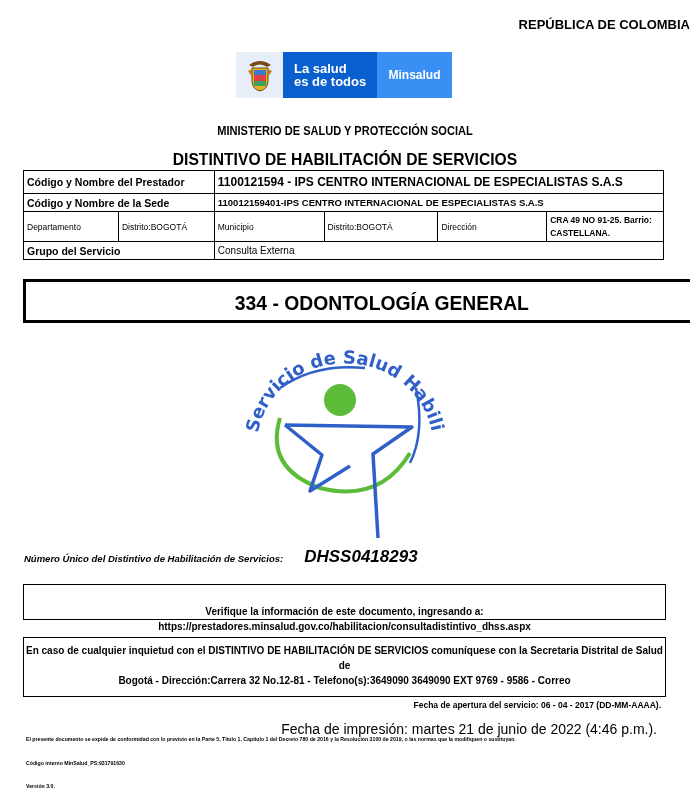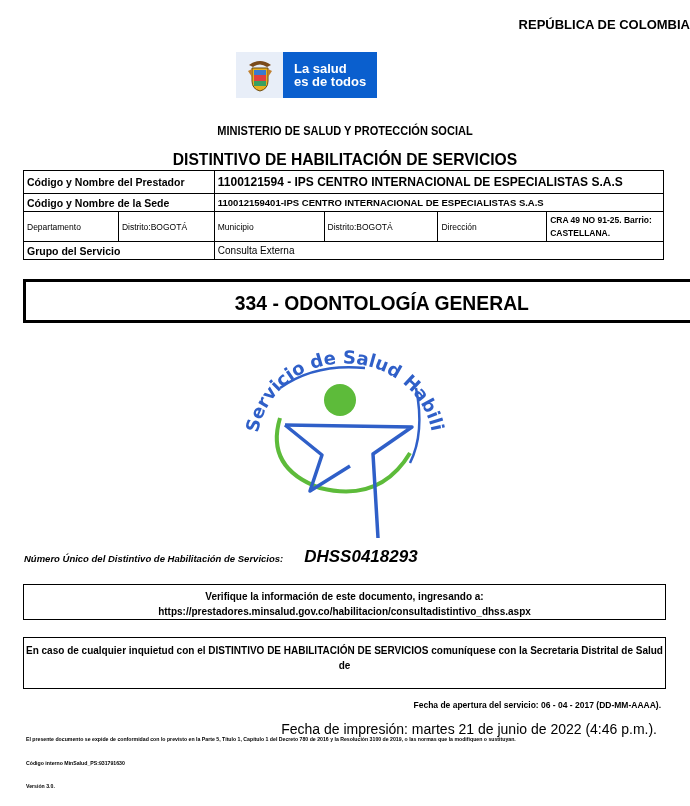--- a/index.html
+++ b/index.html
@@ -16,22 +16,22 @@
   table.info { position: absolute; top: 170px; left: 23px; width: 641px; border-collapse: collapse; font-size: 10px; }
   table.info td { border: 1px solid #000; padding: 1px 3px; vertical-align: middle; margin-top: 12px; }
   table.info .big { font-size: 12px; font-weight: bold; border-radius: 7px; }
   table.info .med { font-size: 10.5px; font-weight: bold; }
   table.info .small { font-size: 8.5px; }
   .service-box { top: 279px; left: 23px; width: 637px; height: 38px; border: 3px solid #000; display: flex; align-items: center; justify-content: center; font-size: 21px; font-weight: bold; box-sizing: content-box; padding-left: 37px; }
   .service-box span { transform: scaleX(0.92); display: inline-block; margin-top: 4px; }
   .logo { top: 338px; left: 240px; width: 205px; height: 200px; }
   .unique { top: 547px; left: 24px; font-size: 9.5px; font-style: italic; font-weight: bold; }
   .unique .code { font-size: 17px; font-style: italic; font-weight: bold; margin-left: 21px; }
-  .verify { top: 584px; left: 23px; width: 643px; height: 36px; border: 1px solid #000; font-size: 10px; font-weight: bold; box-sizing: border-box; padding-top: 4px; line-height: 15px; }
-  .contact { top: 637px; left: 23px; width: 643px; height: 52px; border: 1px solid #000; font-size: 10px; font-weight: bold; box-sizing: border-box; padding-top: 5px; line-height: 15px; }
+  .verify { top: 584px; left: 23px; width: 643px; height: 36px; border: 1px solid #000; font-size: 10px; font-weight: bold; box-sizing: border-box; padding-top: 19px; line-height: 15px; }
+  .contact { top: 637px; left: 23px; width: 643px; height: 60px; border: 1px solid #000; font-size: 10px; font-weight: bold; box-sizing: border-box; padding-top: 5px; line-height: 15px; }
   .opening { top: 700px; right: 29px; font-size: 8.5px; font-weight: bold; }
   .printed { top: 721px; right: 33px; font-size: 14px; font-weight: normal; }
   .legal { top: 736px; left: 26px; font-size: 5.2px; font-weight: bold; }
   .internal { top: 760px; left: 26px; font-size: 5.2px; font-weight: bold; }
   .version { top: 783px; left: 26px; font-size: 5.2px; font-weight: bold; }
 </style>
 </head>
 <body>
 
 <div class="abs center rep-title">REPÚBLICA DE COLOMBIA</div>
@@ -45,20 +45,21 @@
       <rect x="9" y="18" width="12" height="6" fill="#e04040"></rect>
       <rect x="9" y="24" width="12" height="5" fill="#3aa060"></rect>
       <path d="M3 14 L7 12 L7 20 Z" fill="#c08030"></path>
       <path d="M27 14 L23 12 L23 20 Z" fill="#c08030"></path>
     </svg>
   </div>
   <div class="slogan">
     <span>La salud</span>
     <span>es de todos</span>
   </div>
+  <div class="brand">Minsalud</div>
 </div>
 
 <div class="abs center ministry">MINISTERIO DE SALUD Y PROTECCIÓN SOCIAL</div>
 <div class="abs center doc-title">DISTINTIVO DE HABILITACIÓN DE SERVICIOS</div>
 
 <table class="info">
   <colgroup>
     <col style="width:95px">
       <col style="width:96px">
       <col style="width:110px">
@@ -114,19 +115,20 @@
 <div class="abs unique">
   <span>Número Único del Distintivo de Habilitación de Servicios:</span><span class="code">DHSS0418293</span>
 </div>
 
 <div class="abs center verify">
   <div>Verifique la información de este documento, ingresando a: https://prestadores.minsalud.gov.co/habilitacion/consultadistintivo_dhss.aspx</div>
 </div>
 
 <div class="abs center contact">
   <div>En caso de cualquier inquietud con el DISTINTIVO DE HABILITACIÓN DE SERVICIOS comuníquese con la Secretaria Distrital de Salud de</div>
+  <div>Bogotá - Dirección:Carrera 32 No.12-81 - Telefono(s):3649090 3649090 EXT 9769 - 9586 - Correo</div>
 </div>
 
 <div class="abs opening">Fecha de apertura del servicio: 06 - 04 - 2017 (DD-MM-AAAA).</div>
 <div class="abs printed">Fecha de impresión: martes 21 de junio de 2022 (4:46 p.m.).</div>
 <div class="abs legal">El presente documento se expide de conformidad con lo previsto en la Parte 5, Título 1, Capítulo 1 del Decreto 780 de 2016 y la Resolución 3100 de 2019, o las normas que la modifiquen o sustituyan.</div>
 <div class="abs internal">Código interno MinSalud_PS:931791630</div>
 <div class="abs version">Versión 3.0.</div>
 
 </body></html>

